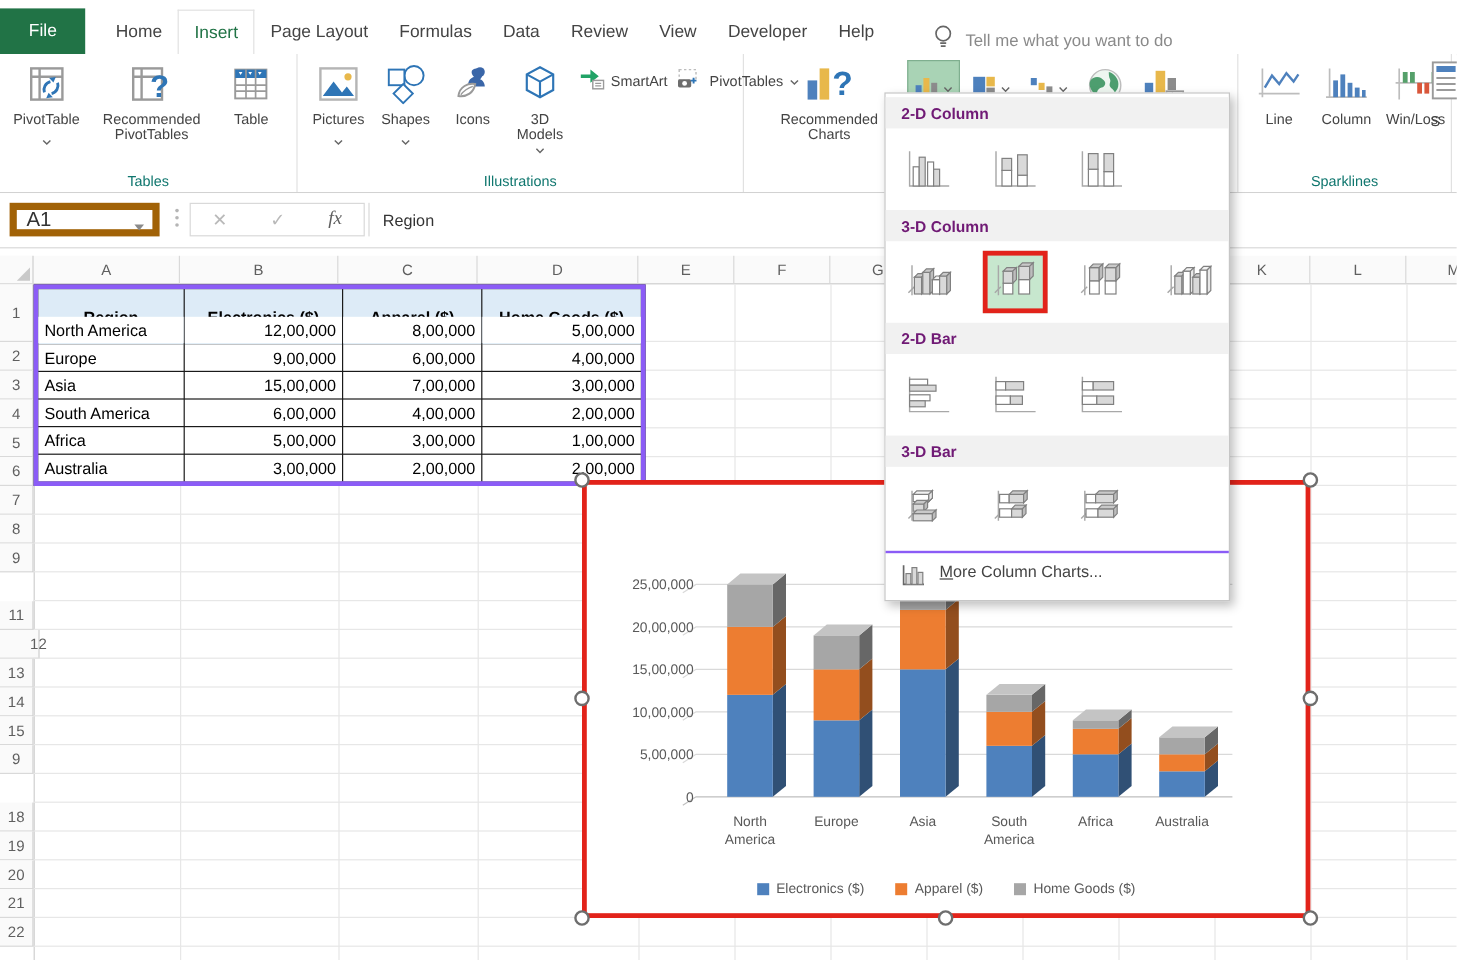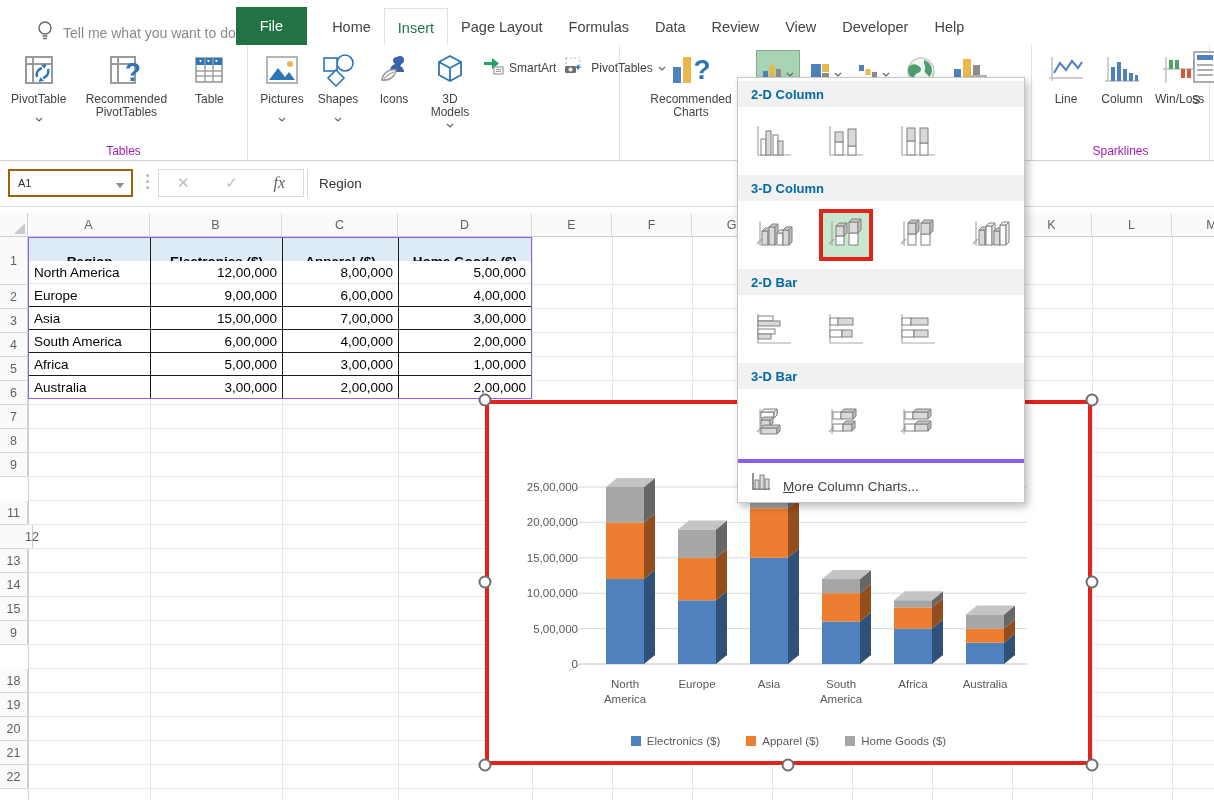--- a/index.html
+++ b/index.html
@@ -10,101 +10,101 @@
   
   #tabbar{position:absolute;left:0;top:0;width:1214px;height:45px;background:#fff;border-bottom:1px solid #e3e3e3;display:flex;align-items:flex-end;}
   .tab{padding:0 13px;height:36px;display:flex;align-items:center;font-size:14.5px;color:#444;cursor:default;}
   .tab.file{background:#217346;color:#fff;height:38px;padding:0 24px;margin-right:12px;}
   .tab.active{color:#217346;background:#fff;border:1px solid #e1e1e1;border-bottom:none;position:relative;top:1px;height:37px;}
   #tellme{display:flex;align-items:center;margin-left:36px;color:#8a8a8a;font-size:14px;gap:9px;}
 
   
   #ribbon{position:absolute;left:0;top:45px;width:1214px;height:115px;background:#fff;border-bottom:1px solid #d2d2d2;display:flex;}
   .rgroup{position:relative;border-right:1px solid #e1e1e1;height:100%;box-sizing:border-box;display:flex;align-items:flex-start;}
-  .glabel{position:absolute;bottom:2px;left:0;right:0;text-align:center;font-size:12px;color:#a21caf;}
+  .glabel{position:absolute;bottom:2px;left:0;right:0;text-align:center;font-size:12px;color:#0f766e;}
   .bigbtn{display:flex;flex-direction:column;align-items:center;padding:7px 5px 0 5px;min-width:46px;}
   .bigbtn .bicon{height:36px;display:flex;align-items:center;justify-content:center;}
   .bigbtn .blabel{margin-top:5px;font-size:12px;color:#444;text-align:center;line-height:13px;max-width:100px;}
   .chev{margin-top:3px;}
   .smallcol{display:flex;flex-direction:row;gap:8px;padding-top:12px;margin-left:4px;}
   .smallbtn{display:flex;align-items:center;gap:5px;font-size:12px;color:#444;}
   .ctypebtn{display:flex;align-items:center;gap:4px;padding:4px 5px;border:1px solid transparent;border-radius:0;}
   .ctypebtn.active{background:#a9d3b5;border-color:#7faf8f;}
   #charttypes{display:flex;gap:4px;margin:5px 0 0 10px;}
 
   
   #fbar{position:absolute;left:0;top:161px;width:1214px;height:45px;background:#fff;border-bottom:1px solid #d9d9d9;}
-  #namebox{position:absolute;left:8px;top:8px;width:125px;height:28px;border:2px solid #a16207;display:flex;align-items:center;font-size:11px;color:#333;padding-left:8px;box-sizing:border-box;}
+  #namebox{position:absolute;left:8px;top:8px;width:125px;height:28px;border:6px solid #a16207;display:flex;align-items:center;font-size:17px;color:#333;padding-left:8px;box-sizing:border-box;}
   #nbarrow{position:absolute;right:7px;top:12px;width:0;height:0;border-left:4px solid transparent;border-right:4px solid transparent;border-top:5px solid #8a8a8a;}
   #fdots{position:absolute;left:146px;top:13px;display:flex;flex-direction:column;gap:3px;}
   #fdots i{width:3px;height:3px;border-radius:50%;background:#b5b5b5;}
   #fxbox{position:absolute;left:158px;top:8px;width:146px;height:28px;border:1px solid #d9d9d9;display:flex;align-items:center;justify-content:space-around;box-sizing:border-box;}
   .fxi{color:#b9b9b9;font-size:15px;}
   .fxf{font-family:"Liberation Serif",serif;font-style:italic;font-size:16px;color:#5f5f5f;}
   #fcontent{position:absolute;left:307px;top:8px;right:0;height:28px;border-left:1px solid #d9d9d9;display:flex;align-items:center;padding-left:11px;font-size:13.5px;color:#333;}
 
   
   #sheet{position:absolute;left:0;top:213px;width:1214px;height:587px;overflow:hidden;background:#fff;}
   #colhdr{position:absolute;left:0;top:0;height:24px;width:1300px;display:flex;background:#fafafa;border-bottom:1px solid #cfcfcf;box-sizing:border-box;}
   .chcell{border-right:1px solid #d9d9d9;display:flex;align-items:center;justify-content:center;font-size:12.5px;color:#5f5f5f;box-sizing:border-box;}
   #corner{width:28px;background:#fafafa;position:relative;border-right:1px solid #cfcfcf;box-sizing:border-box;}
   #corner:after{content:"";position:absolute;right:2px;bottom:2px;border-left:11px solid transparent;border-bottom:11px solid #c9c9c9;}
   #gridbody{position:absolute;left:0;top:24px;right:0;bottom:0;}
   .vline{position:absolute;top:0;bottom:0;width:1px;background:#e7e7e7;}
   .hline{position:absolute;left:28px;right:0;height:1px;background:#e7e7e7;}
   .rnum{position:absolute;left:0;width:28px;border-right:1px solid #cfcfcf;border-bottom:1px solid #d9d9d9;background:#fafafa;display:flex;align-items:center;justify-content:center;font-size:12.5px;color:#5f5f5f;box-sizing:border-box;}
 
   
-  #dtable{position:absolute;left:28px;top:237px;background:#1a1a1a;border:1px solid #8b5cf6;display:grid;grid-template-columns:121px 131px 115px 132px;grid-auto-rows:22px;gap:1px;z-index:5;}
+  #dtable{position:absolute;left:28px;top:237px;background:#1a1a1a;border:4px solid #8b5cf6;display:grid;grid-template-columns:121px 131px 115px 132px;grid-auto-rows:22px;gap:1px;z-index:5;}
   #dtable .hcell{height:46px;background:#DDEBF7;font-weight:bold;font-size:13.5px;color:#000;display:flex;align-items:center;justify-content:center;}
   #dtable .dcell{background:#fff;font-size:13.5px;color:#000;display:flex;align-items:center;}
   #dtable .dcell.num{justify-content:flex-end;padding-right:5px;box-sizing:border-box;}
   #dtable .dcell.txt{padding-left:5px;box-sizing:border-box;}
 
   
   #chart{position:absolute;left:485px;top:400px;width:607px;height:365px;background:#fff;border:4px solid #e2231a;box-sizing:border-box;z-index:30;}
   #legend{position:absolute;left:0;right:0;bottom:14px;display:flex;justify-content:center;gap:26px;z-index:2;}
   .litem{display:flex;align-items:center;gap:6px;font-size:11.5px;color:#595959;}
   .lswatch{width:10px;height:10px;display:inline-block;}
   .handle{position:absolute;width:9px;height:9px;border:2px solid #6e6e6e;background:#fff;border-radius:50%;transform:translate(-50%,-50%);z-index:3;}
 
   
   #menu{position:absolute;left:737px;top:77px;width:288px;background:#fff;border:1px solid #c6c6c6;box-shadow:3px 4px 8px rgba(0,0,0,.25);z-index:50;box-sizing:border-box;padding-top:3px;}
-  .msect-hdr{height:26px;background:#f1f1f1;display:flex;align-items:center;padding-left:13px;font-size:13px;font-weight:bold;color:#0369a1;}
+  .msect-hdr{height:26px;background:#f1f1f1;display:flex;align-items:center;padding-left:13px;font-size:13px;font-weight:bold;color:#701a75;}
   .mrow{display:flex;align-items:center;padding:8px 0 8px 9px;gap:18px;}
   .mitem{width:54px;height:52px;display:flex;align-items:center;justify-content:center;box-sizing:border-box;}
   .mitem.hl{background:#c7e7ce;border:4px solid #e2231a;}
-  #more{border-top:4px solid #8b5cf6;margin-top:2px;display:flex;align-items:flex-end;gap:11px;padding:8px 12px;font-size:13.5px;color:#444;}
+  #more{border-top:2px solid #8b5cf6;margin-top:2px;display:flex;align-items:flex-start;gap:11px;padding:8px 12px;font-size:13.5px;color:#444;}
 </style>
 </head>
 <body>
 
 <div id="app">
 
   <div id="tabbar">
-    <div id="tellme">
-      <span><svg width="18" height="22" viewBox="0 0 18 22">
-            <circle cx="9" cy="8" r="6" fill="none" stroke="#666" stroke-width="1.4"></circle>
-            <line x1="6.5" y1="16" x2="11.5" y2="16" stroke="#666" stroke-width="1.4"></line>
-            <line x1="7" y1="18.5" x2="11" y2="18.5" stroke="#666" stroke-width="1.4"></line>
-          </svg></span>
-      <span>Tell me what you want to do</span>
-    </div>
     <div id="tabs" style="display:flex;align-items:flex-end;height:100%;">
         <div class="tab file">File</div>
         <div class="tab">Home</div>
         <div class="tab active">Insert</div>
         <div class="tab">Page Layout</div>
         <div class="tab">Formulas</div>
         <div class="tab">Data</div>
         <div class="tab">Review</div>
         <div class="tab">View</div>
         <div class="tab">Developer</div>
         <div class="tab">Help</div>
       </div>
+    <div id="tellme">
+      <span><svg width="18" height="22" viewBox="0 0 18 22">
+            <circle cx="9" cy="8" r="6" fill="none" stroke="#666" stroke-width="1.4"></circle>
+            <line x1="6.5" y1="16" x2="11.5" y2="16" stroke="#666" stroke-width="1.4"></line>
+            <line x1="7" y1="18.5" x2="11" y2="18.5" stroke="#666" stroke-width="1.4"></line>
+          </svg></span>
+      <span>Tell me what you want to do</span>
+    </div>
   </div>
 
   <div id="ribbon">
       <div class="rgroup" style="width: 248px;">
         <div style="display: flex; align-items: flex-start; padding-left: 6px;">
           <div class="bigbtn">
             <div class="bicon">
               <svg width="32" height="32" viewBox="0 0 32 32">
                 <rect x="3" y="3" width="26" height="26" fill="#fff" stroke="#9a9a9a" stroke-width="2"></rect>
                 <line x1="10" y1="3" x2="10" y2="29" stroke="#9a9a9a" stroke-width="2"></line>
@@ -217,20 +217,21 @@
                   <circle cx="6.5" cy="12.5" r="2" fill="#fff"></circle>
                   <path d="M14 11h2v2h2v2h-2v2h-2v-2h-2v-2h2z" fill="#2e75b6" transform="translate(2,-1) scale(0.8)"></path>
                 </svg></span>
               <span>PivotTables</span>
               <span><svg width="8" height="6" viewBox="0 0 8 6">
                   <path d="M1 1l3 3 3-3" stroke="#666" stroke-width="1.2" fill="none"></path>
                 </svg></span>
             </div>
           </div>
         </div>
+        <div class="glabel">Illustrations</div>
       </div>
       <div class="rgroup" style="width: 412px;">
         <div style="display: flex; align-items: flex-start; padding-left: 16px;">
           <div class="bigbtn">
             <div class="bicon">
               <svg width="40" height="34" viewBox="0 0 40 34">
                 <rect x="2" y="14" width="8" height="16" fill="#4e81bd"></rect>
                 <rect x="12" y="4" width="8" height="26" fill="#e8b84b"></rect>
                 <text x="31" y="26" font-size="28" font-weight="bold" fill="#2e75b6" font-family="Liberation Sans,sans-serif" text-anchor="middle">?</text>
               </svg>

